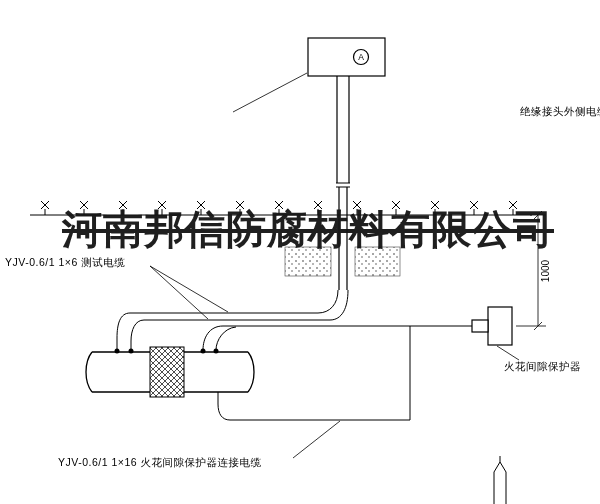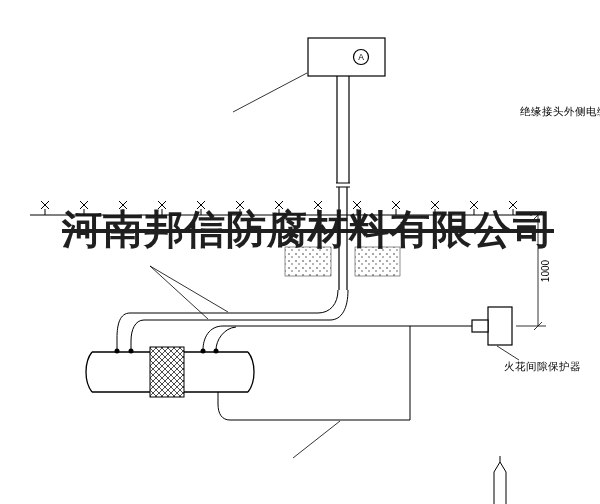--- a/index.html
+++ b/index.html
@@ -115,16 +115,18 @@
       <line x1="293" y1="458" x2="340" y2="421"></line>
       <line x1="497" y1="346" x2="519" y2="360"></line>
     </g>
 
     <g stroke="#000" stroke-width="1" fill="none">
       <path d="M494 472 V504 M506 472 V504 M494 472 L500 462 L506 472 M500 462 V456"></path>
     </g>
   </svg>
 
   <div class="lbl" style="left:520px;top:105px">绝缘接头外侧电缆</div>
+  <div class="lbl" style="left:5px;top:256px">YJV-0.6/1 1×6 测试电缆</div>
   <div class="lbl" style="left:504px;top:360px">火花间隙保护器</div>
+  <div class="lbl" style="left:58px;top:456px">YJV-0.6/1 1×16 火花间隙保护器连接电缆</div>
 
   <div class="watermark">河南邦信防腐材料有限公司</div>
 </div>
 
 </body></html>

